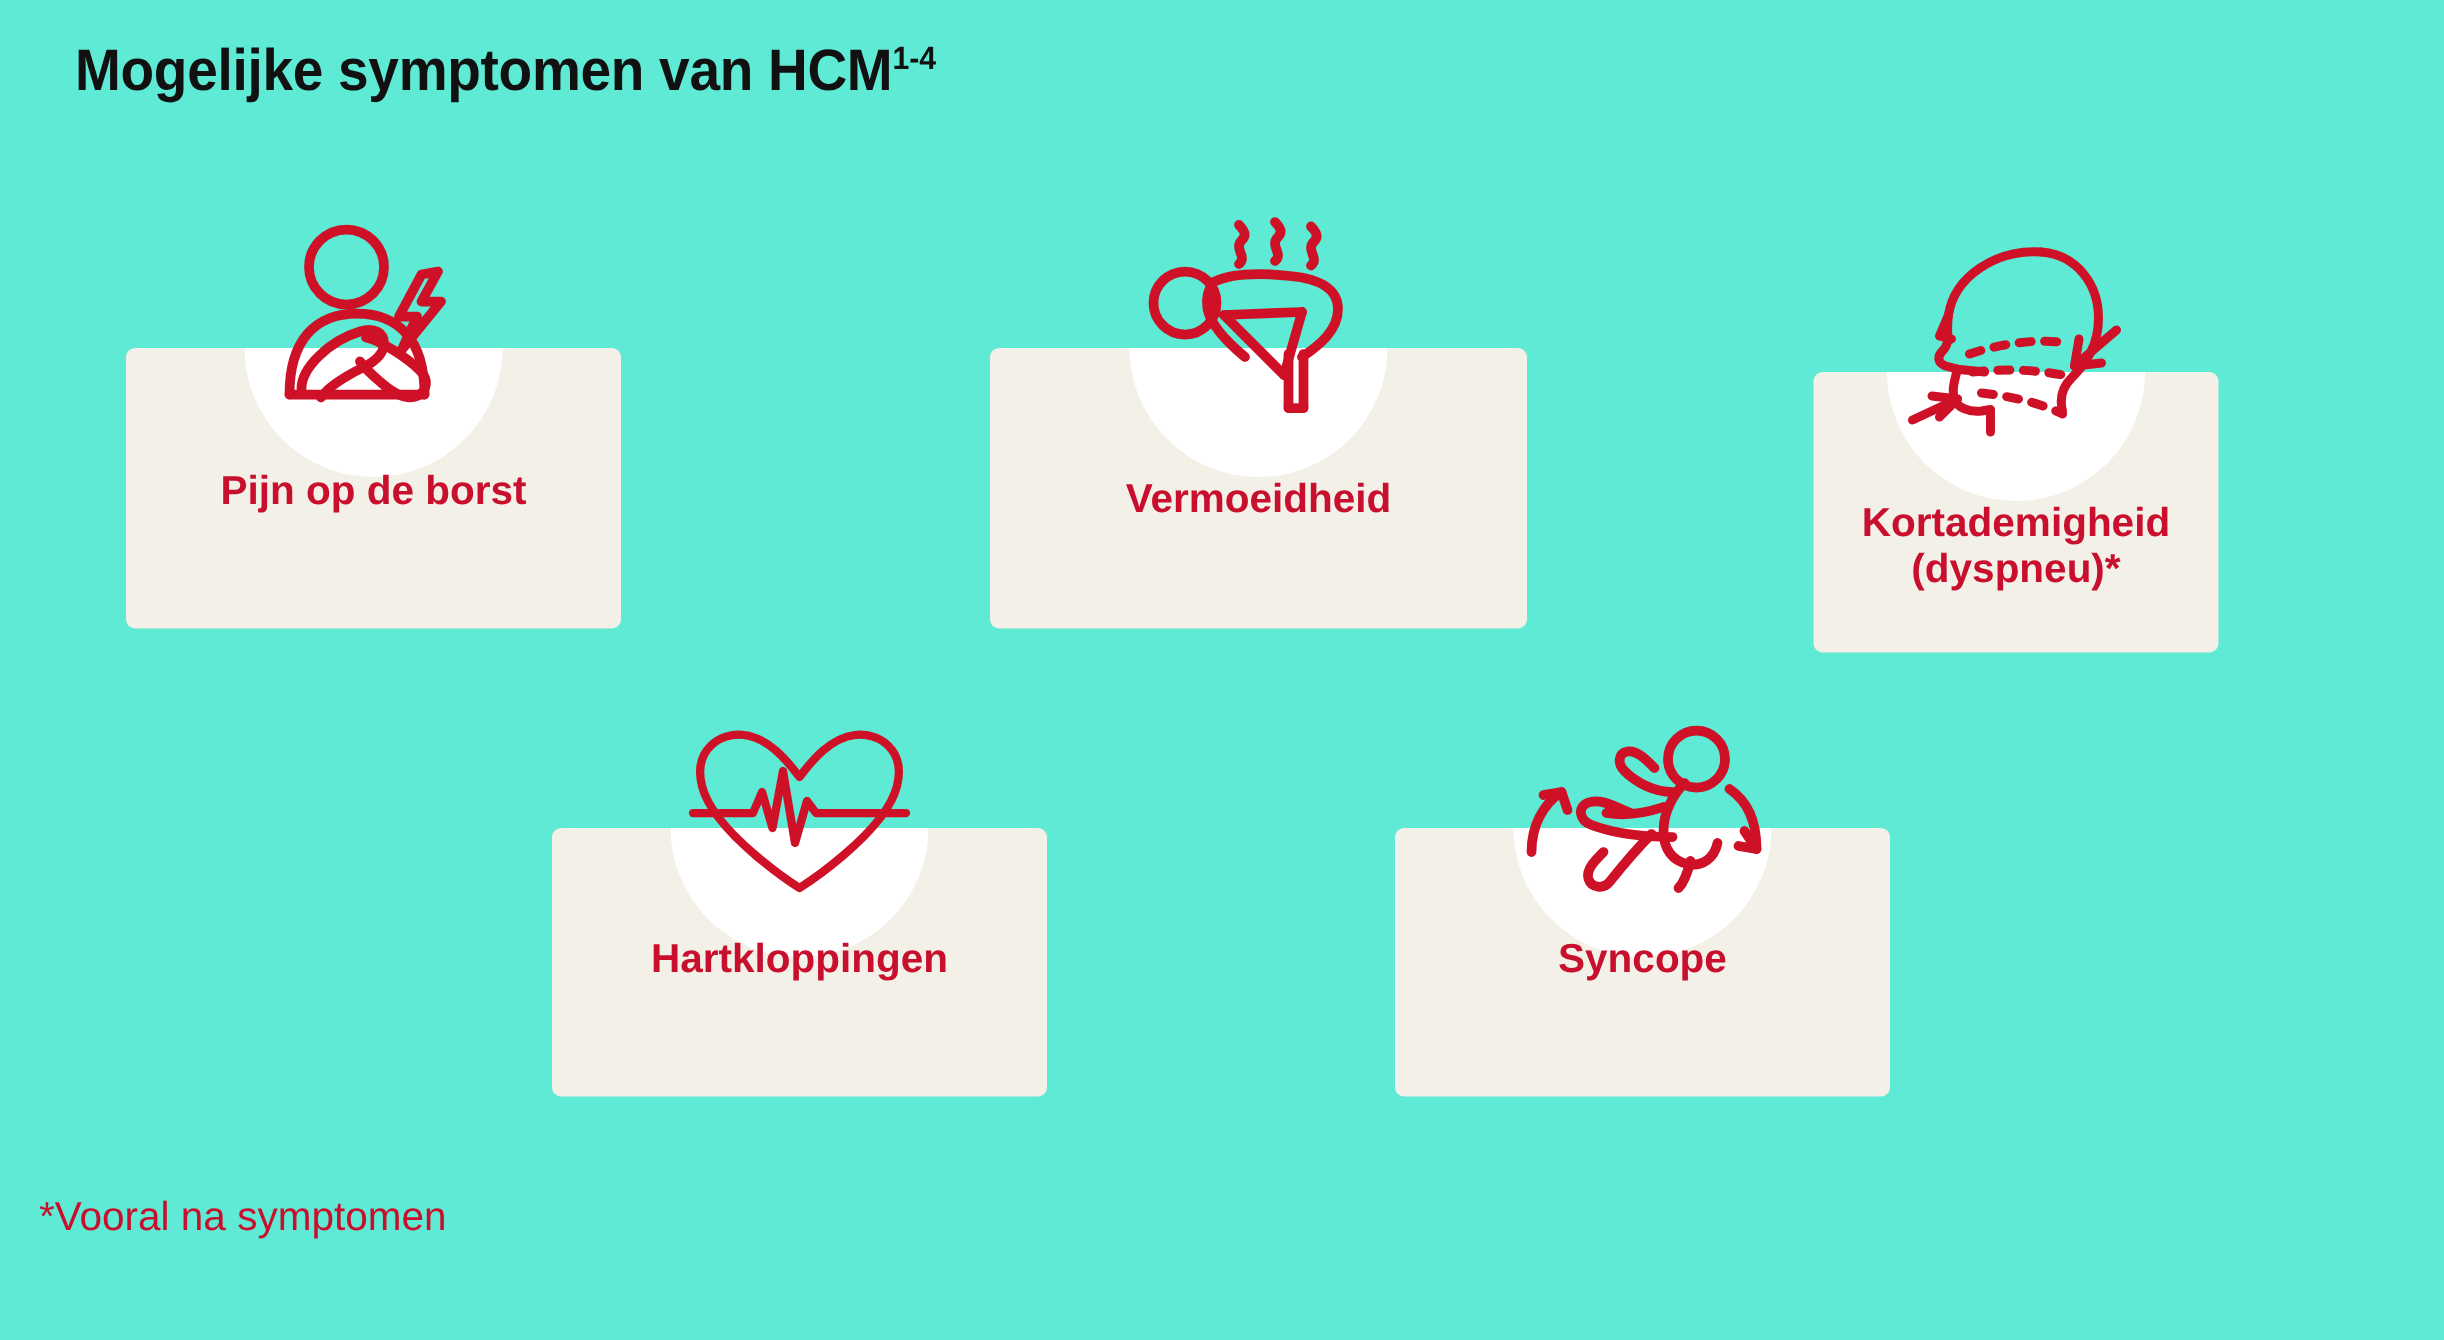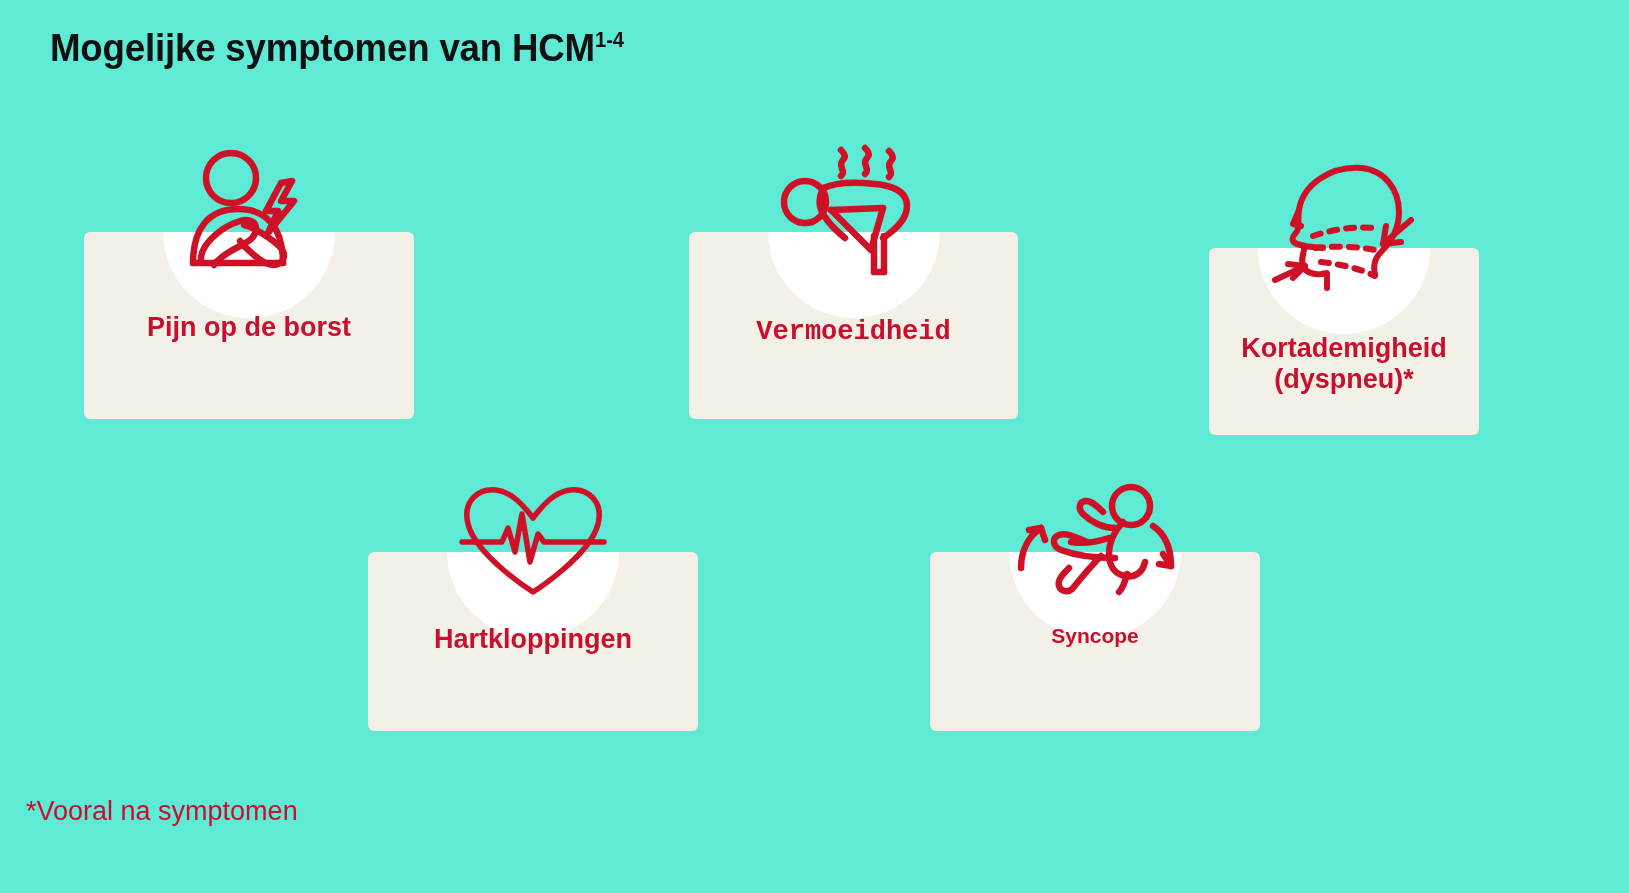--- a/index.html
+++ b/index.html
@@ -78,36 +78,36 @@
   .icon {
     position: absolute;
     left: 50%;
     transform: translateX(-50%);
     display: block;
   }
   .icon svg { display: block; overflow: visible; }
 
   
   #card-chestpain   { left: 84px;   top: 232px; width: 330px; height: 187px; }
-  #card-fatigue     { left: 689px;  top: 232px; width: 329px; height: 187px; font-family: Liberation Mono, monospace; }
+  #card-fatigue     { left: 660px;  top: 232px; width: 358px; height: 187px; }
   #card-dyspnea     { left: 1209px; top: 248px; width: 270px; height: 187px; }
   #card-palps       { left: 368px;  top: 552px; width: 330px; height: 179px; }
   #card-syncope     { left: 930px;  top: 552px; width: 330px; height: 179px; }
 
   #card-chestpain .notch,
   #card-fatigue   .notch,
   #card-dyspnea   .notch,
   #card-palps     .notch,
   #card-syncope   .notch { width: 172px; height: 86px; }
 
   #card-chestpain .label { top: 80px;  font-size: 27px; }
   #card-fatigue   .label { top: 85px;  font-size: 27px; }
   #card-dyspnea   .label { top: 85px;  font-size: 27px; }
   #card-palps     .label { top: 72px;  font-size: 27px; }
-  #card-syncope   .label { top: 72px;  font-size: 21px; }
+  #card-syncope   .label { top: 72px;  font-size: 27px; }
 
   #icon-chestpain { top: -83px; }
   #icon-fatigue   { top: -86px; }
   #icon-dyspnea   { top: -86px; }
   #icon-palps     { top: -68px; }
   #icon-syncope   { top: -68px; }
 
   
   #footnote {
     position: absolute;

